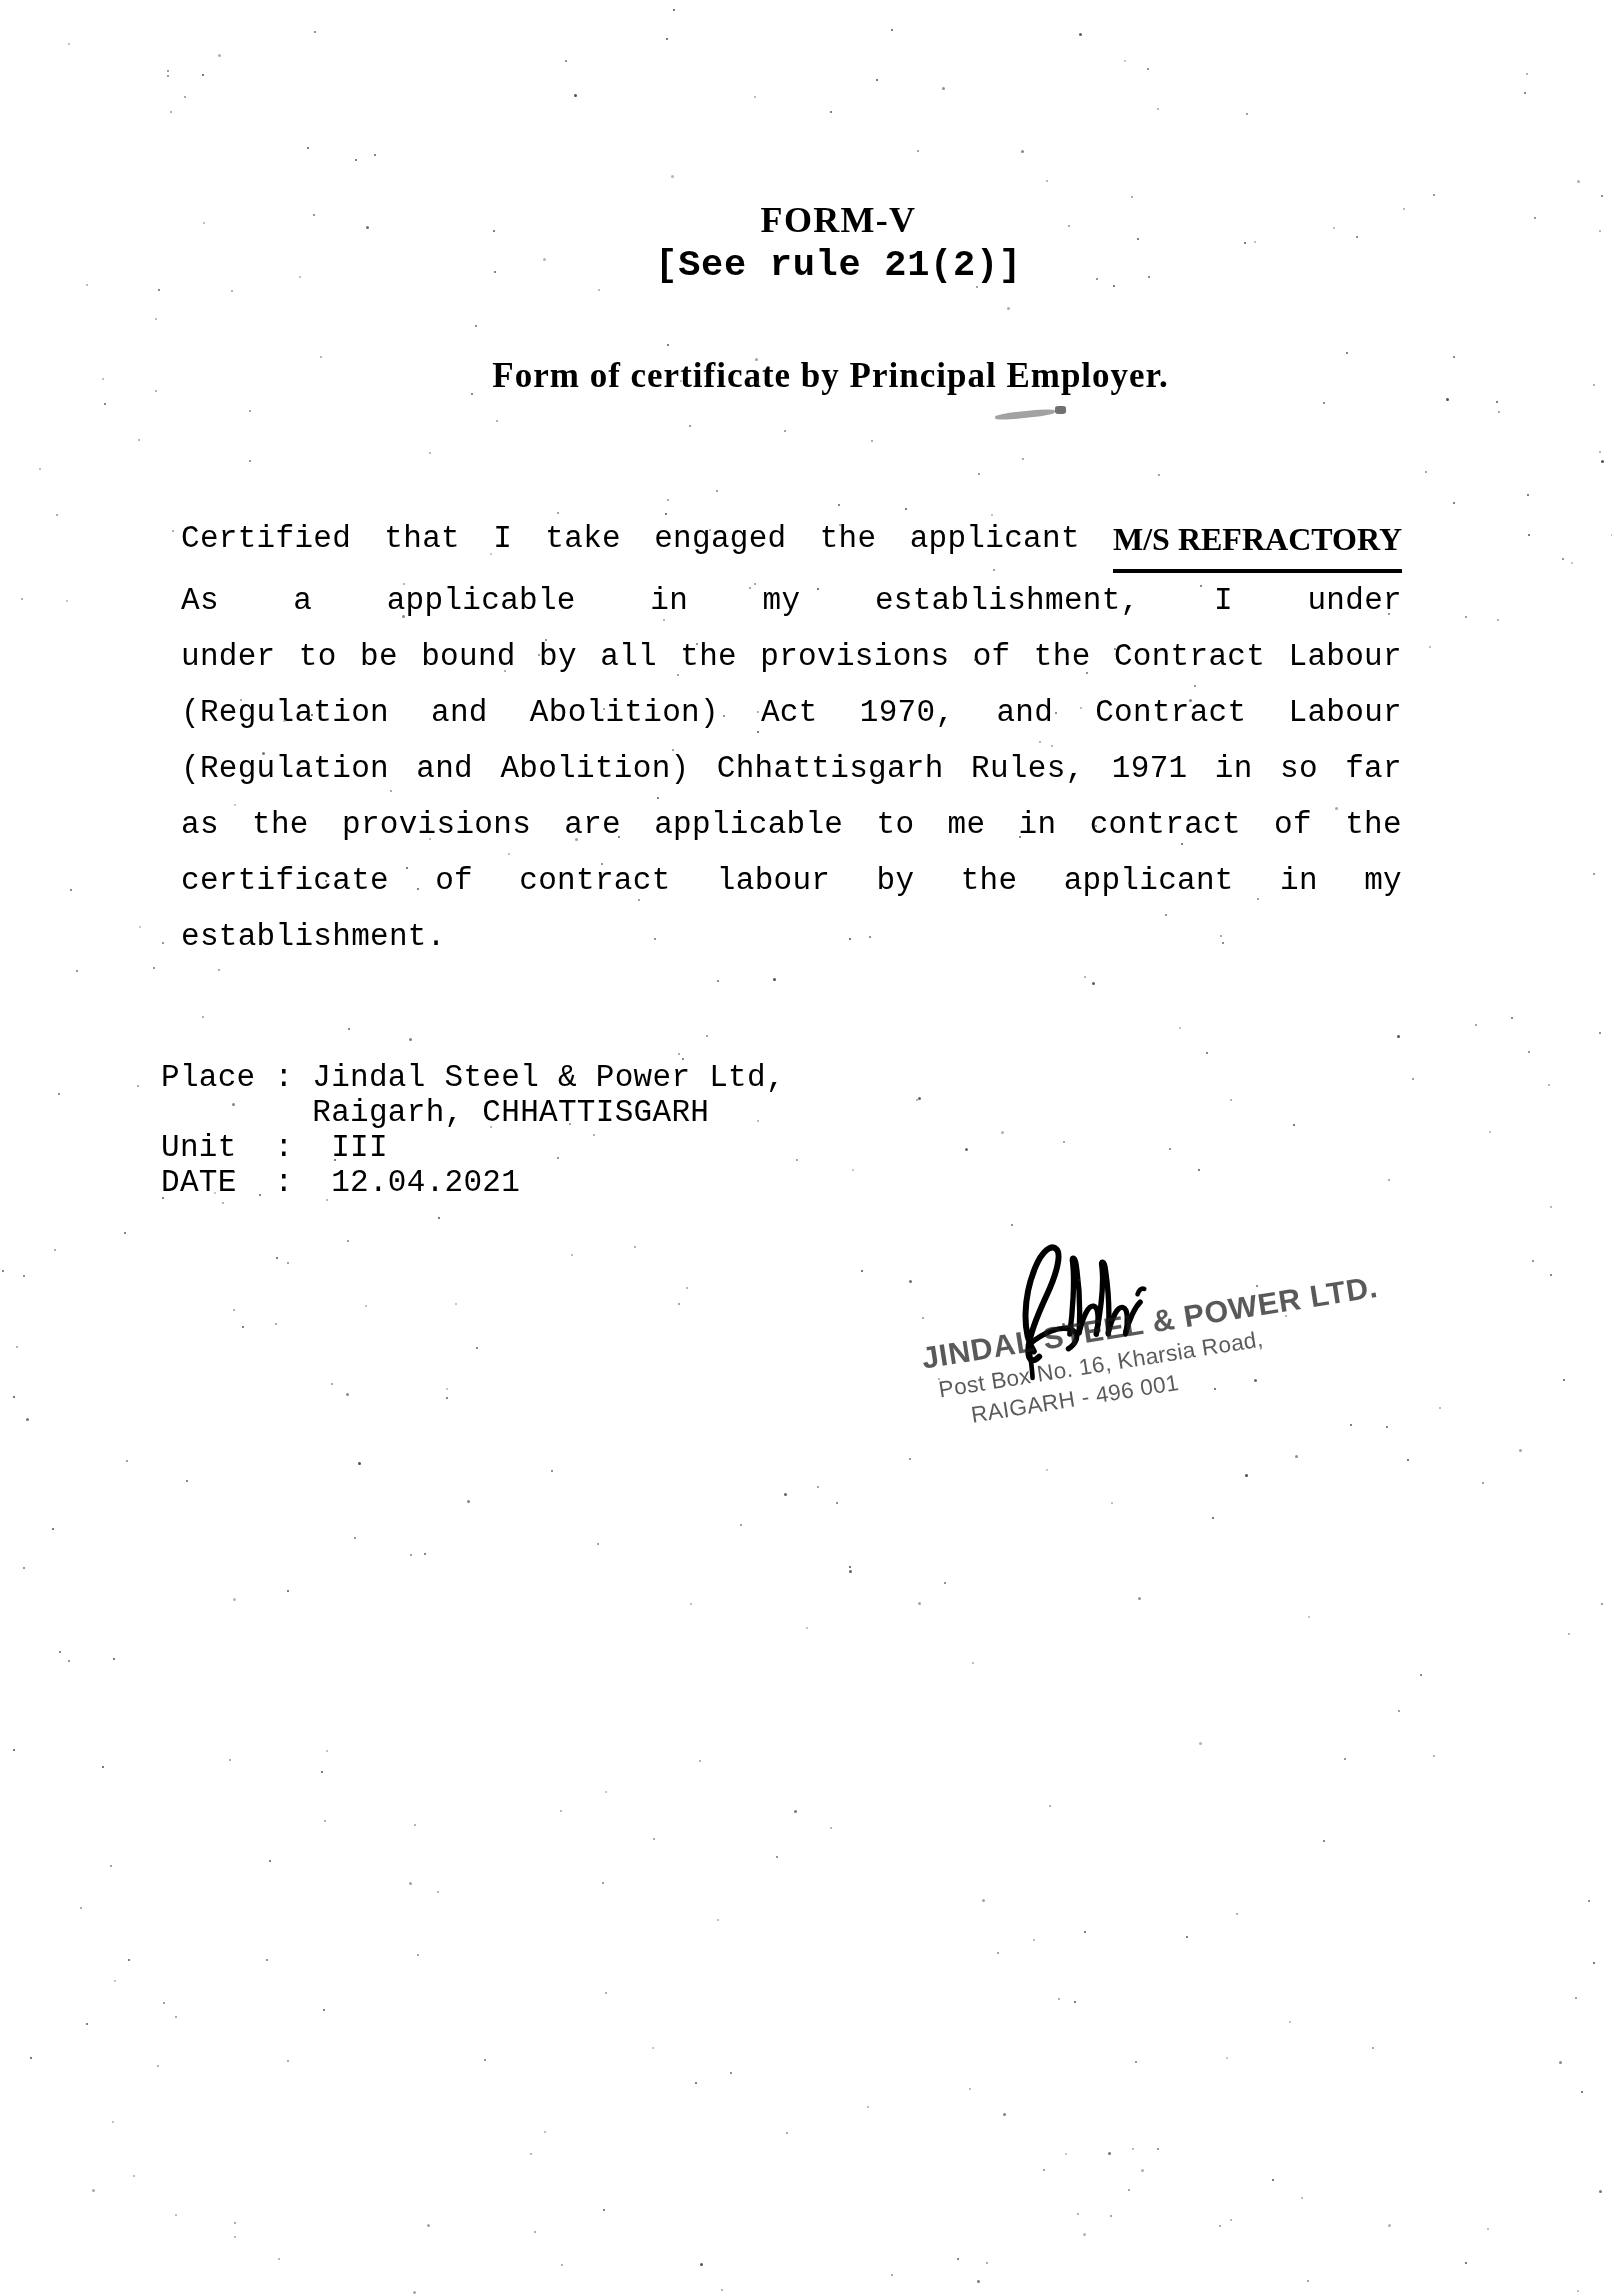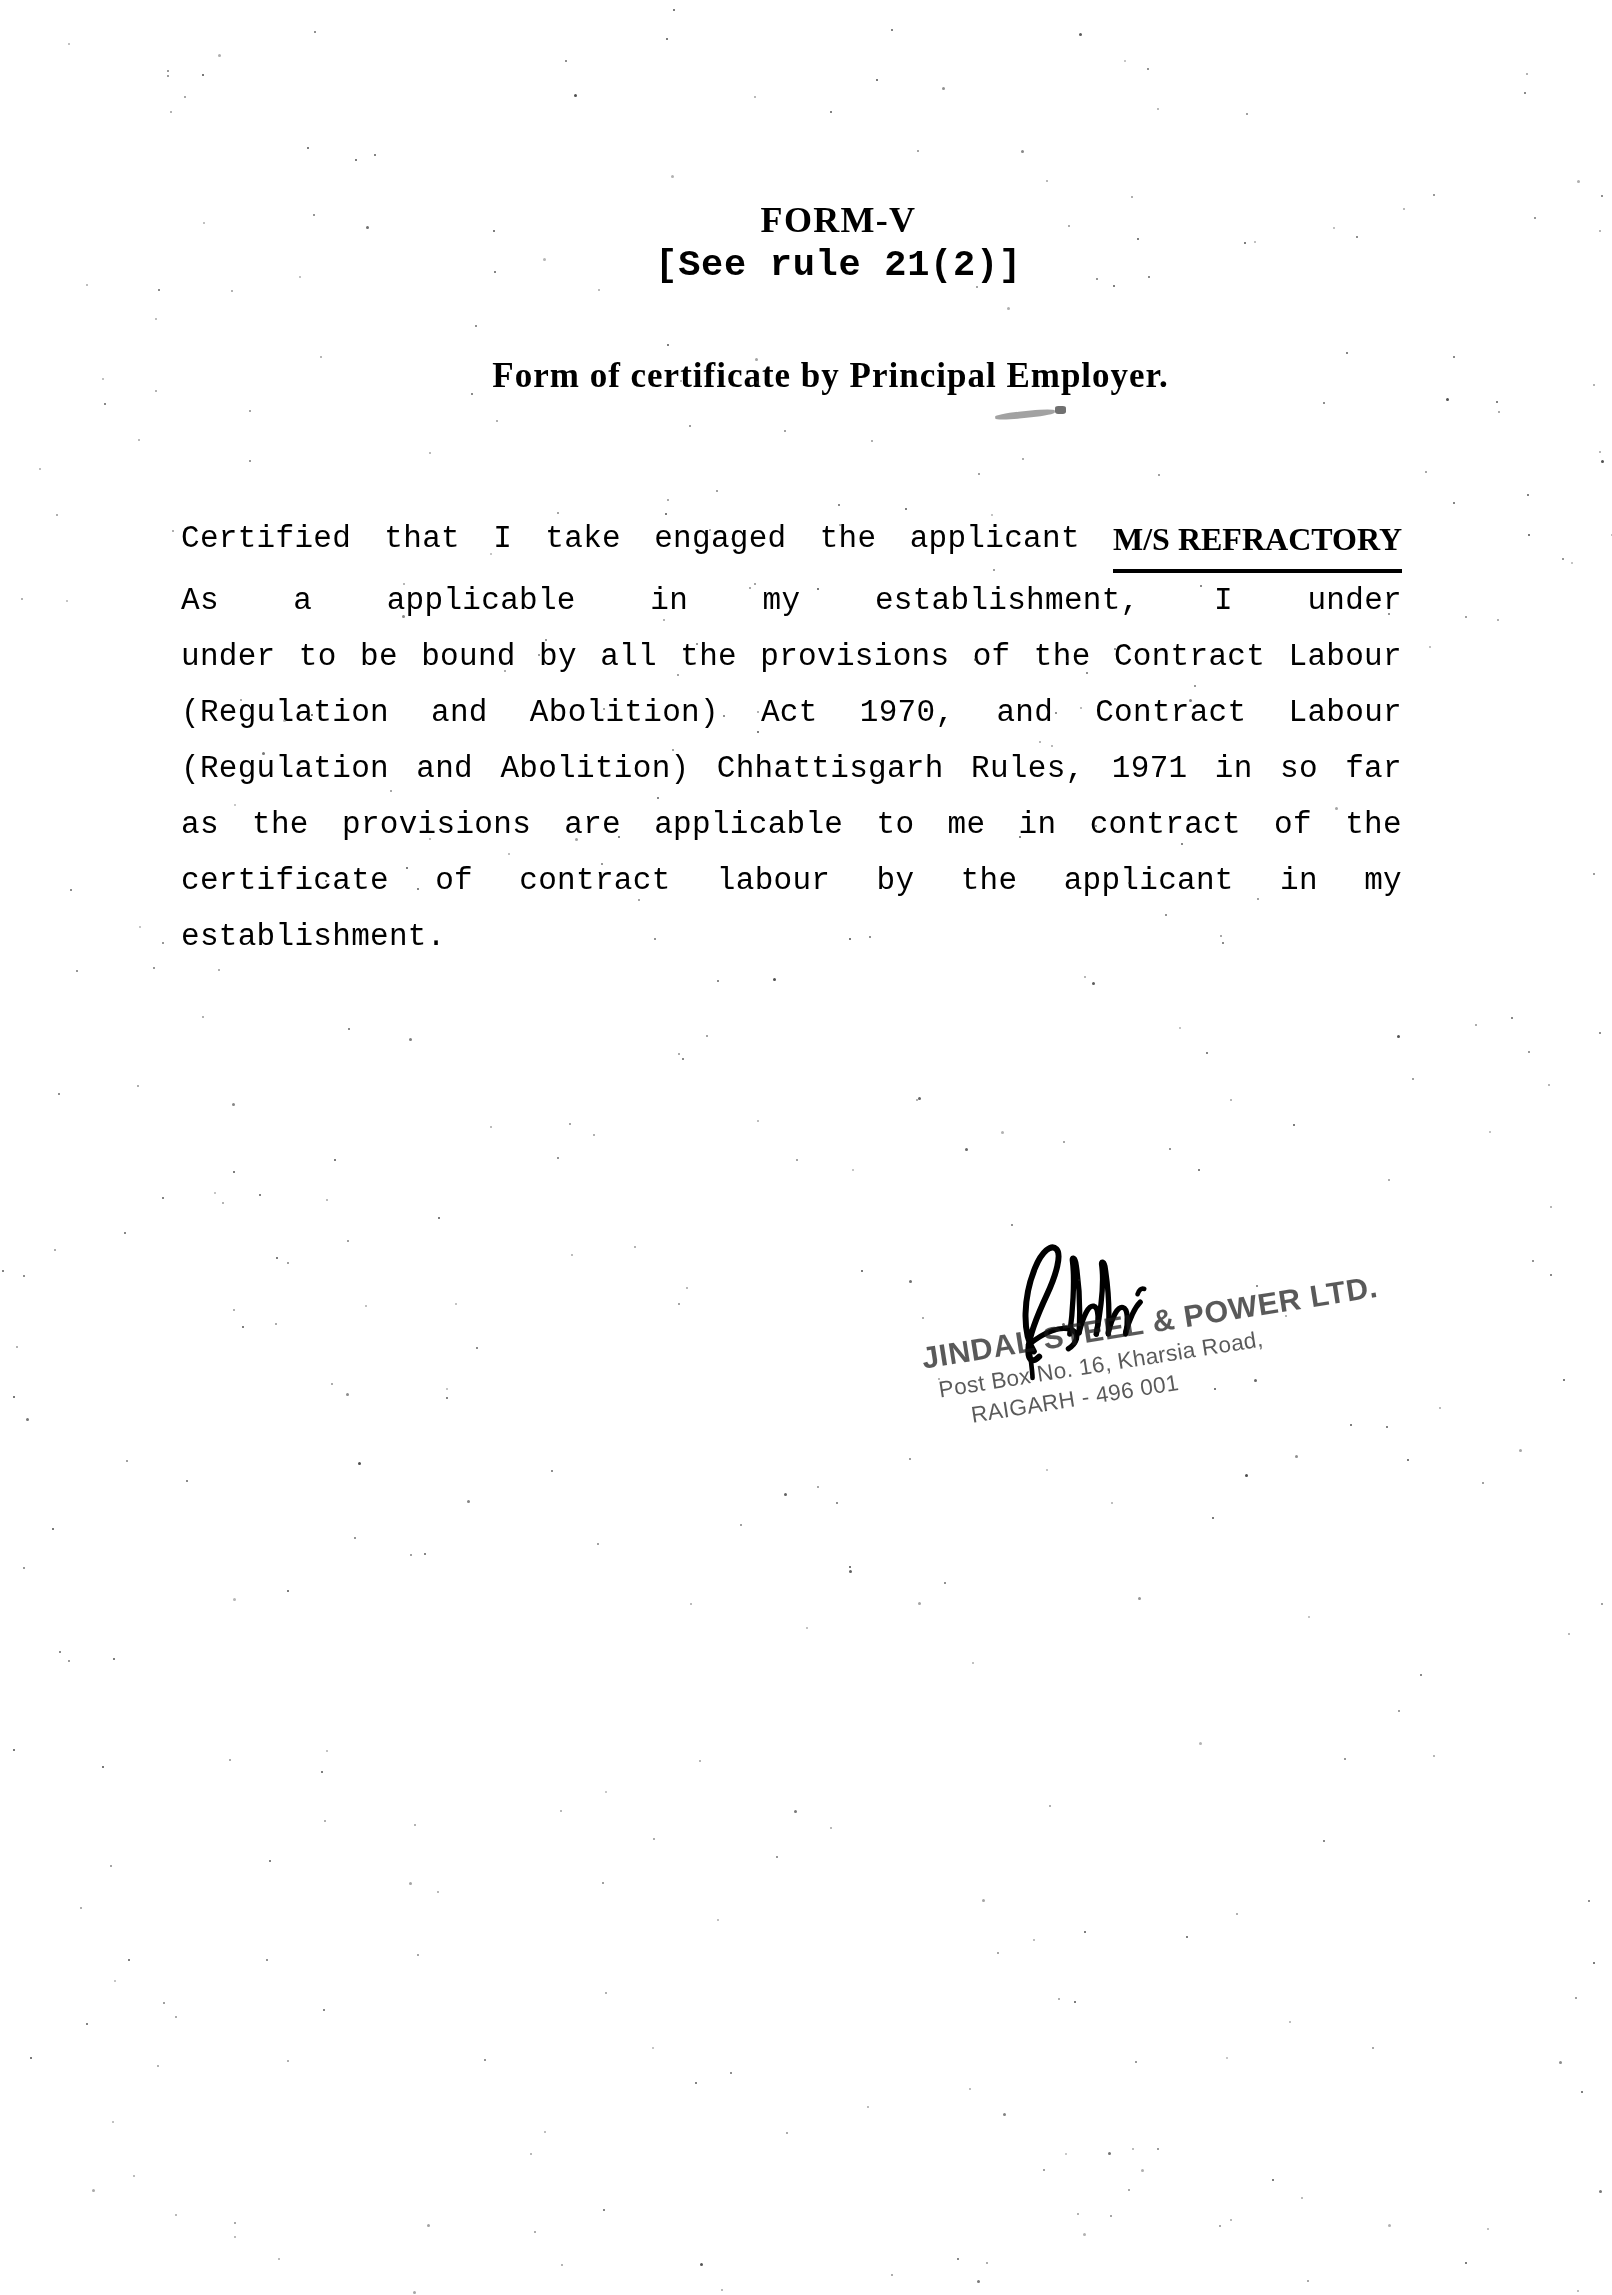--- a/index.html
+++ b/index.html
@@ -221,20 +221,21 @@
       <div class="bodyline justify"><span class="w">Certified</span><span class="w">that</span><span class="w">I</span><span class="w">take</span><span class="w">engaged</span><span class="w">the</span><span class="w">applicant</span><span class="w ins">M/S REFRACTORY</span></div>
       <div class="bodyline justify"><span class="w">As</span><span class="w">a</span><span class="w">applicable</span><span class="w">in</span><span class="w">my</span><span class="w">establishment,</span><span class="w">I</span><span class="w">under</span></div>
       <div class="bodyline justify"><span class="w">under</span><span class="w">to</span><span class="w">be</span><span class="w">bound</span><span class="w">by</span><span class="w">all</span><span class="w">the</span><span class="w">provisions</span><span class="w">of</span><span class="w">the</span><span class="w">Contract</span><span class="w">Labour</span></div>
       <div class="bodyline justify"><span class="w">(Regulation</span><span class="w">and</span><span class="w">Abolition)</span><span class="w">Act</span><span class="w">1970,</span><span class="w">and</span><span class="w">Contract</span><span class="w">Labour</span></div>
       <div class="bodyline justify"><span class="w">(Regulation</span><span class="w">and</span><span class="w">Abolition)</span><span class="w">Chhattisgarh</span><span class="w">Rules,</span><span class="w">1971</span><span class="w">in</span><span class="w">so</span><span class="w">far</span></div>
       <div class="bodyline justify"><span class="w">as</span><span class="w">the</span><span class="w">provisions</span><span class="w">are</span><span class="w">applicable</span><span class="w">to</span><span class="w">me</span><span class="w">in</span><span class="w">contract</span><span class="w">of</span><span class="w">the</span></div>
       <div class="bodyline justify"><span class="w">certificate</span><span class="w">of</span><span class="w">contract</span><span class="w">labour</span><span class="w">by</span><span class="w">the</span><span class="w">applicant</span><span class="w">in</span><span class="w">my</span></div>
       <div class="bodyline flush"><span class="w">establishment.</span></div>
     </div>
 
+  <div id="meta-block"><span class="meta-row">Place : Jindal Steel &amp; Power Ltd,</span><span class="meta-row">        Raigarh, CHHATTISGARH</span><span class="meta-row">Unit  :  III</span><span class="meta-row">DATE  :  12.04.2021</span></div>
 
   <div id="sig-zone">
 
     <svg id="signature" viewBox="0 0 340 230" xmlns="http://www.w3.org/2000/svg">
       <g fill="none" stroke="#000" stroke-linecap="round" stroke-linejoin="round">
         <path d="M78 178 C 60 150, 62 96, 80 52 C 90 28, 104 16, 112 24
                  C 120 32, 112 62, 98 92 C 84 122, 72 150, 70 172
                  C 68 192, 76 196, 86 186" stroke-width="9"></path>
         <path d="M70 168 C 92 150, 118 138, 136 146 C 148 152, 142 166, 130 174" stroke-width="8"></path>
         <path d="M132 152 C 136 122, 140 72, 136 42 C 135 36, 139 36, 141 44

